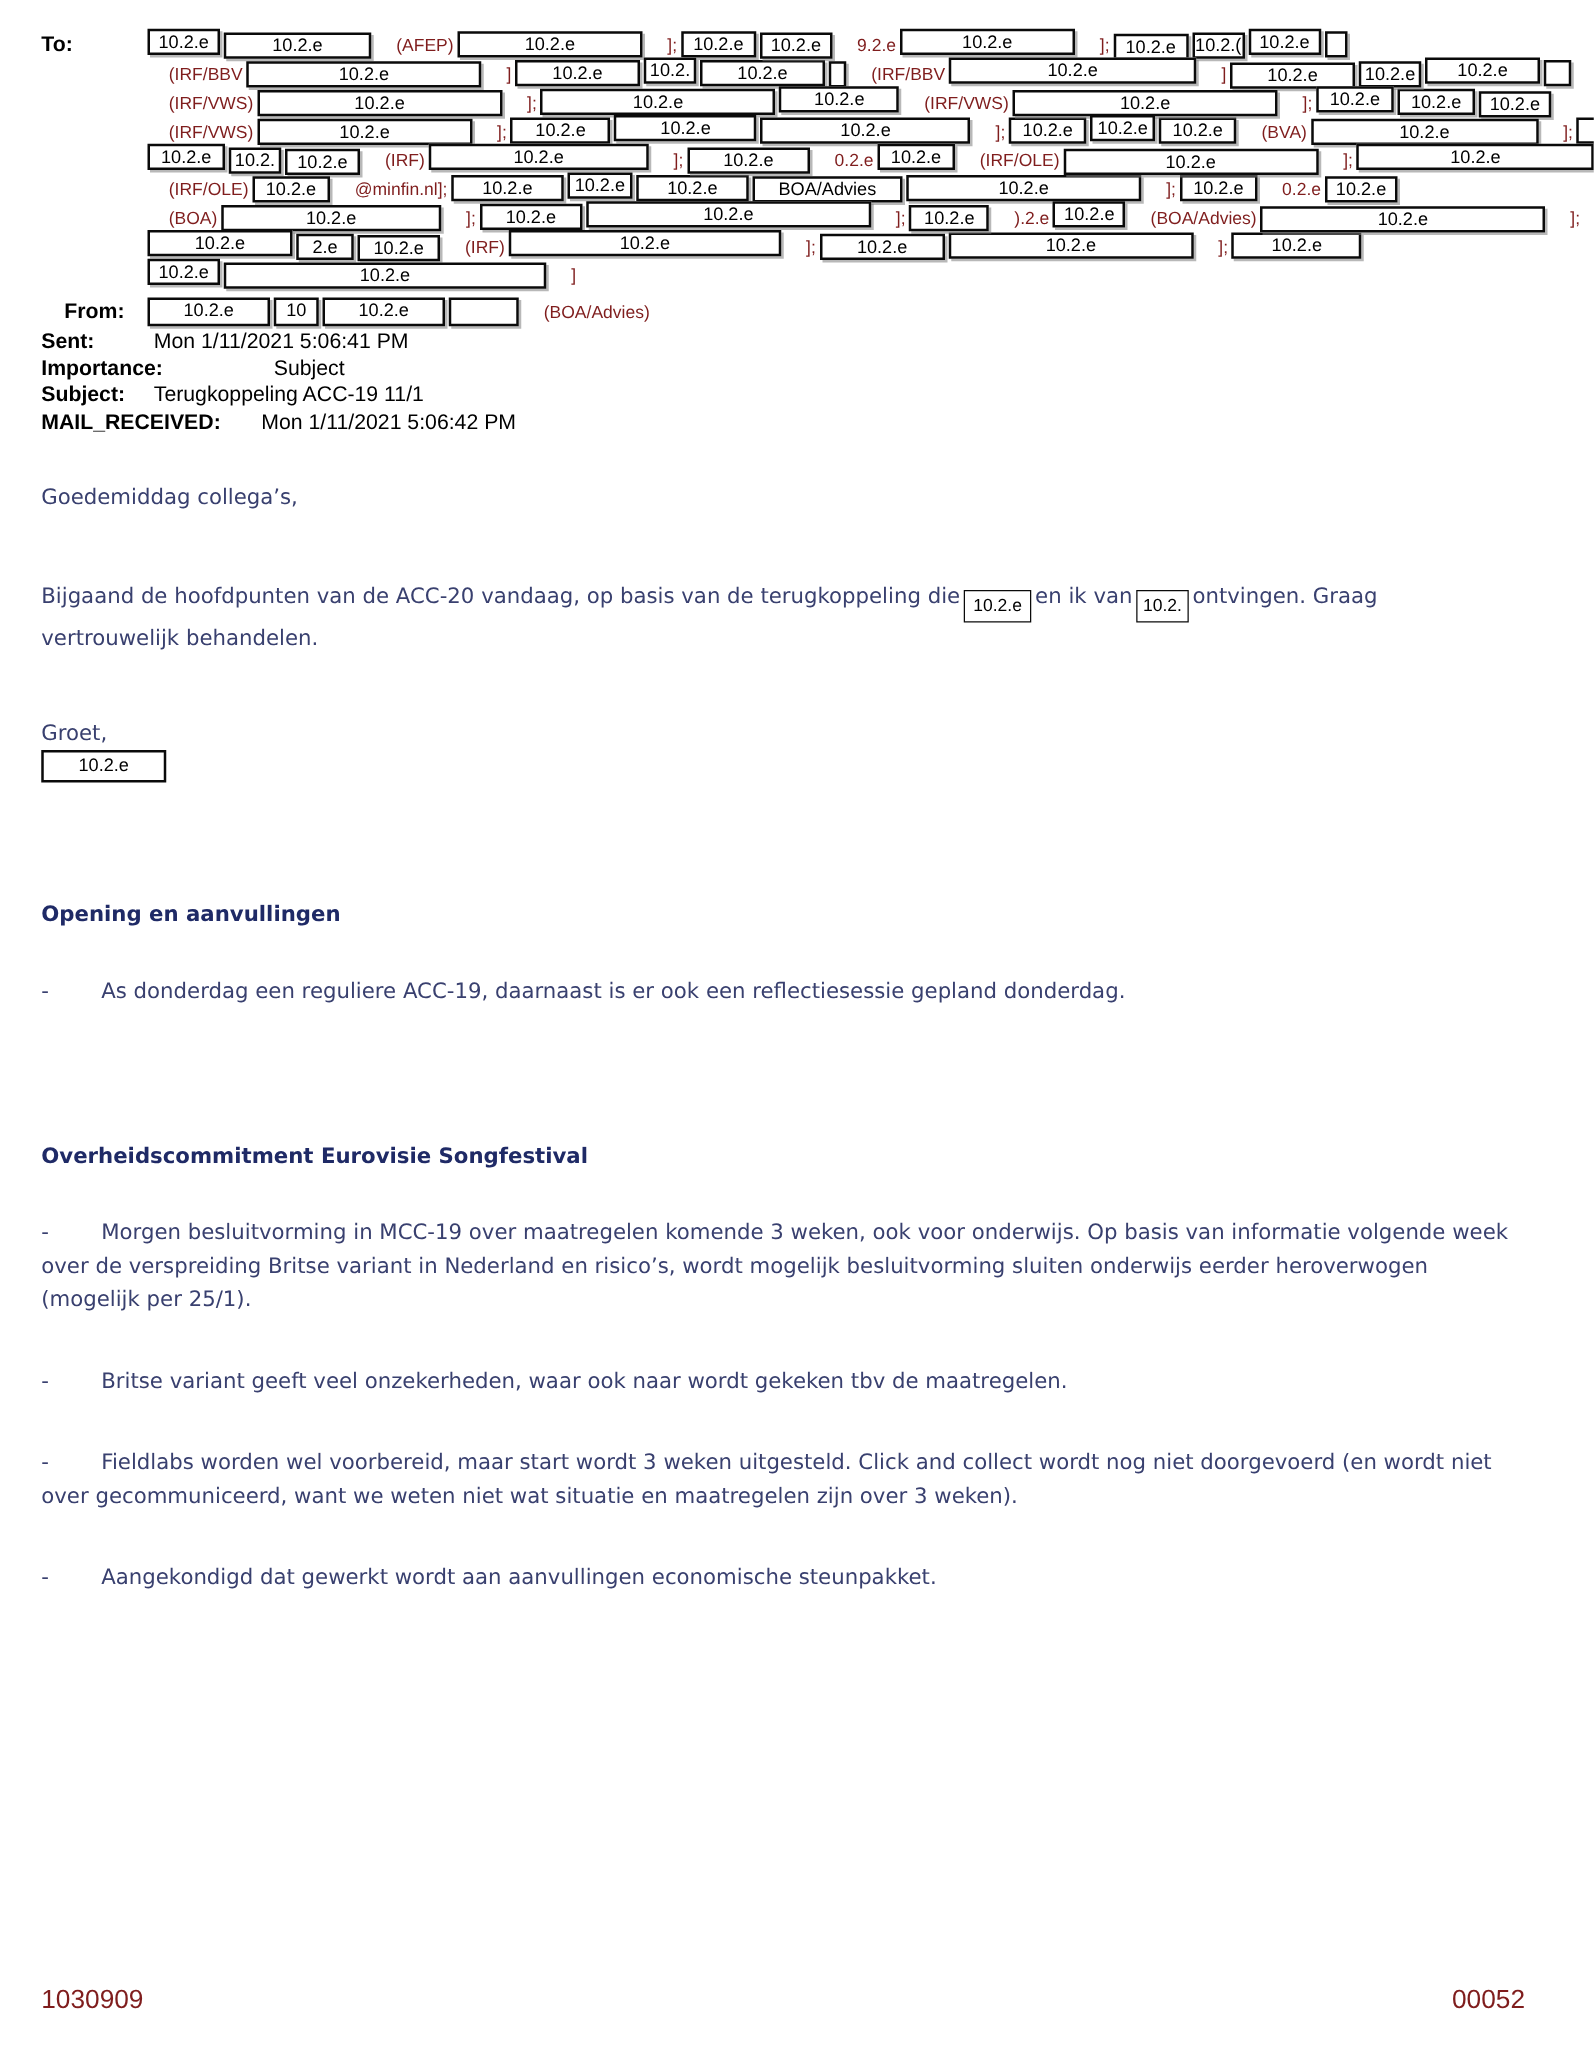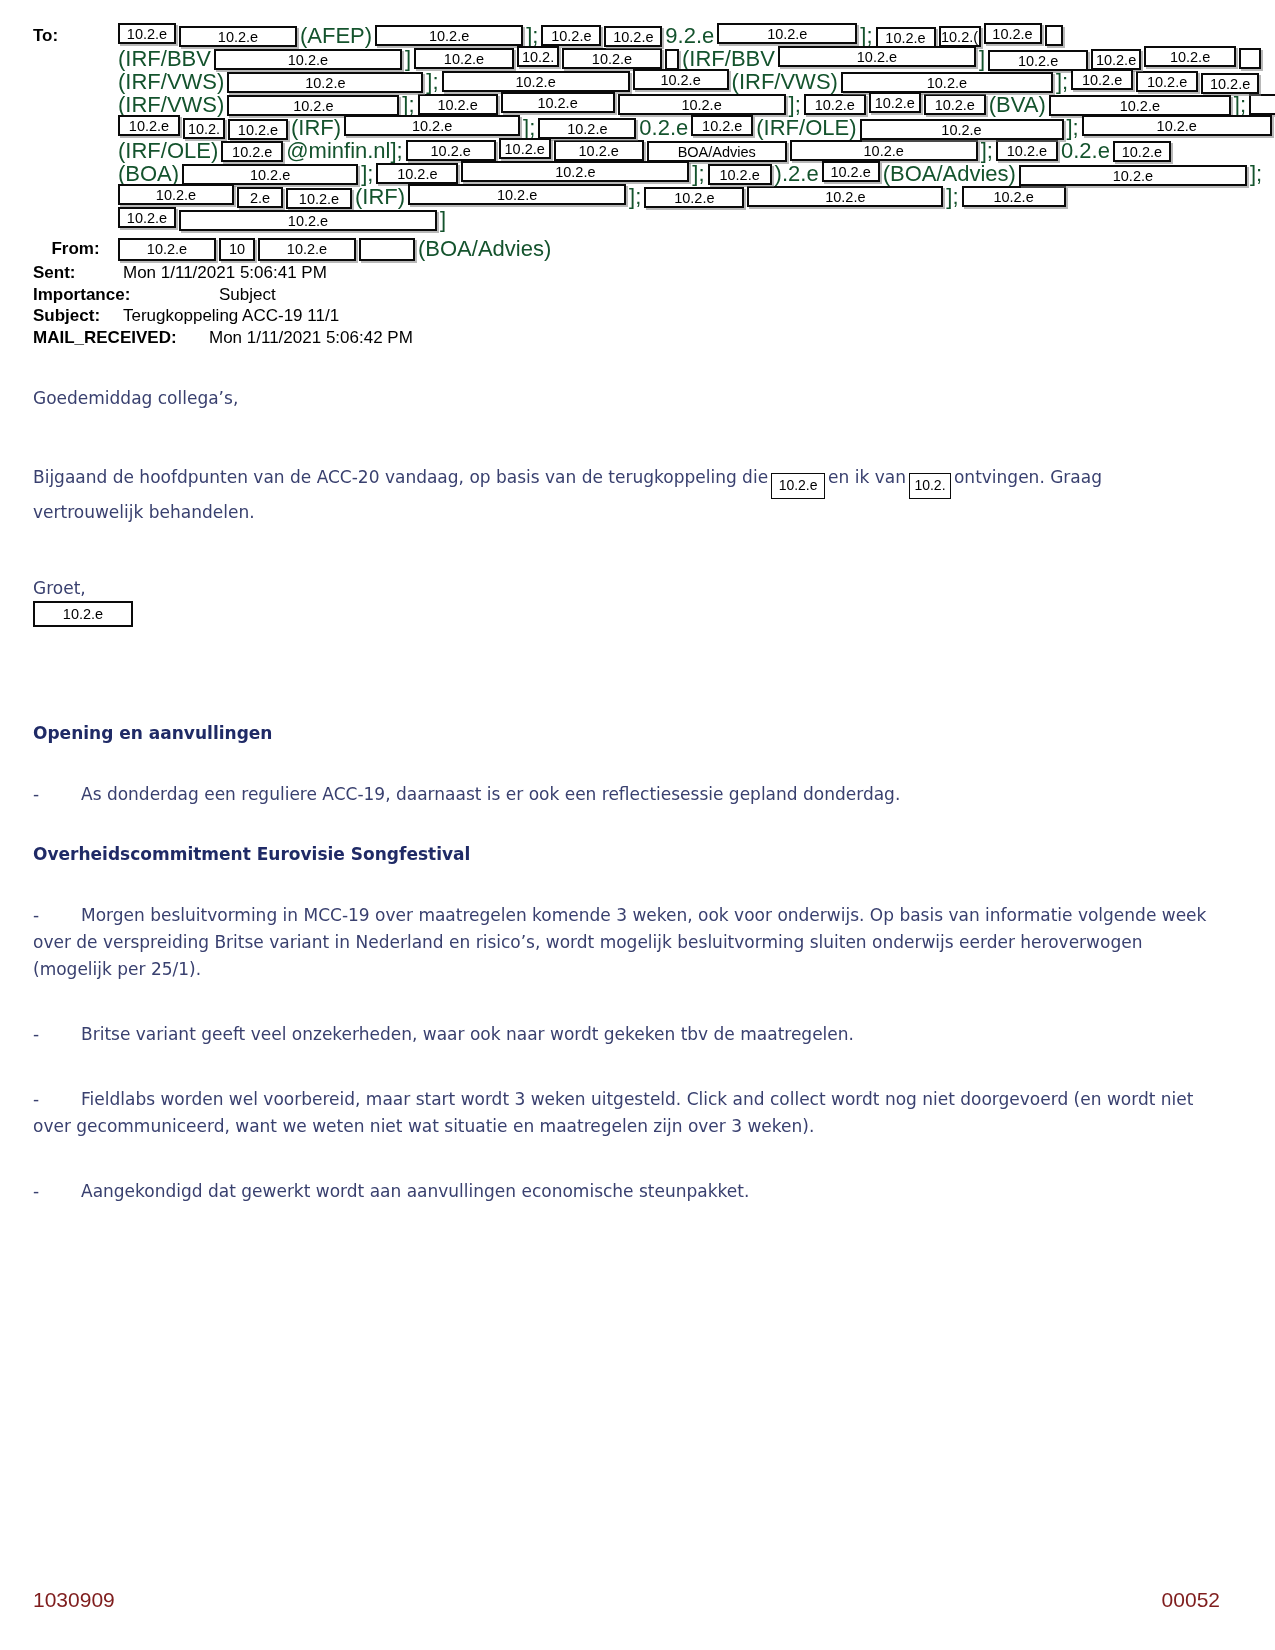--- a/index.html
+++ b/index.html
@@ -17,21 +17,21 @@
   }
   #page{padding:24px 38px 0 33px;position:relative;height:100%;}
 
   
   #to-block{display:flex;align-items:flex-start;}
   .hdr-label{font-weight:bold;font-size:17px;color:#000;}
   #to-label{width:85px;flex:0 0 85px;padding-top:2px;}
   #to-lines{flex:1;}
   .to-line{display:flex;align-items:center;height:23px;white-space:nowrap;}
   .to-line > *{margin-right:3px;}
-  .to-txt{font-size:22px;color:#14532d;}
+  .to-txt{font-size:14px;color:#7f1d1d;padding-left:17px;}
   .rbox{
     display:inline-flex;align-items:center;justify-content:center;
     height:21px;background:#fff;border:2px solid var(--box-border);
     box-shadow:2px 2px 0 var(--box-shadow);
     font-size:14.5px;color:#000;flex:0 0 auto;overflow:hidden;
   }
   .to-line .rbox:nth-child(4n+1){transform:translateY(-2px);}
   .to-line .rbox:nth-child(4n+3){transform:translateY(2px);}
   .to-line .rbox:nth-child(5n+2){transform:translateY(1px);}
 
@@ -59,21 +59,21 @@
     vertical-align:-7px;margin:0 3px;overflow:hidden;
   }
   #groet{margin-top:52px;}
   #sig{position:relative;margin-top:3px;height:34px;width:200px;}
   #sig .rbox{position:absolute;left:0;top:0;width:100px;height:26px;box-shadow:none;border-width:2px;}
   #sig-ghost{position:absolute;left:96px;top:9px;width:38px;height:21px;border:1.5px solid #2a2a2a;border-left:none;background:#fff;z-index:-1;}
   #sig-ghost2{position:absolute;left:2px;top:24px;width:110px;height:10px;border:1px solid #555;border-top:none;background:#fff;z-index:-1;}
 
   #sections .heading{
     font-family:"DejaVu Sans","Liberation Sans",sans-serif;
-    color:var(--heading-text);font-weight:bold;font-size:17px;margin-top:36px;
+    color:var(--heading-text);font-weight:bold;font-size:17px;margin-top:108px;
   }
   #sections .heading:first-child{margin-top:88px;}
   #sections .bullet{
     font-family:"DejaVu Sans","Liberation Sans",sans-serif;
     color:var(--body-text);font-size:17px;line-height:27px;margin-top:38px;max-width:1190px;
   }
   .dash{display:inline-block;width:48px;}
 
   
   .footer-num{position:absolute;bottom:38px;font-family:Liberation Sans, sans-serif;font-size:21px;color:#7f1d1d;}
@@ -164,21 +164,21 @@
           <span class="to-txt">];</span>
           <span class="rbox" style="width: 190px;">10.2.e</span>
         </div>
         <div class="to-line">
           <span class="to-txt">(IRF/OLE)</span>
           <span class="rbox" style="width: 62px;">10.2.e</span>
           <span class="to-txt">@minfin.nl];</span>
           <span class="rbox" style="width: 90px;">10.2.e</span>
           <span class="rbox" style="width: 52px;">10.2.e</span>
           <span class="rbox" style="width: 90px;">10.2.e</span>
-          <span class="rbox" style="width: 140px;">BOA/Advies</span>
+          <span class="rbox" style="width: 120px;">BOA/Advies</span>
           <span class="rbox" style="width: 188px;">10.2.e</span>
           <span class="to-txt">];</span>
           <span class="rbox" style="width: 62px;">10.2.e</span>
           <span class="to-txt">0.2.e</span>
           <span class="rbox" style="width: 58px;">10.2.e</span>
         </div>
         <div class="to-line">
           <span class="to-txt">(BOA)</span>
           <span class="rbox" style="width: 176px;">10.2.e</span>
           <span class="to-txt">];</span>

